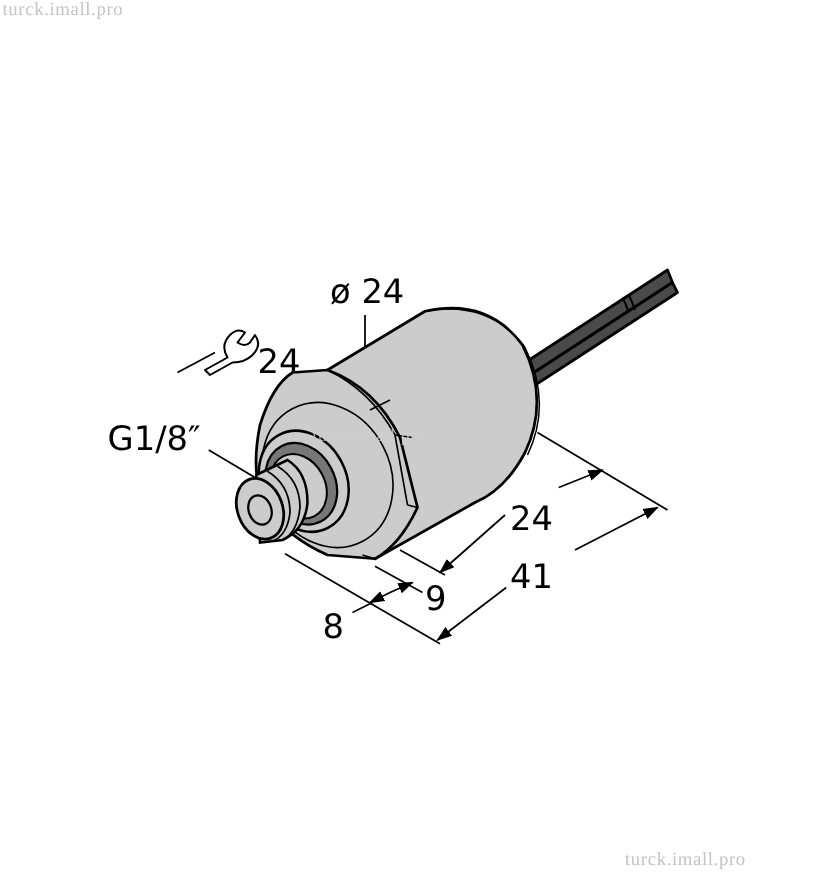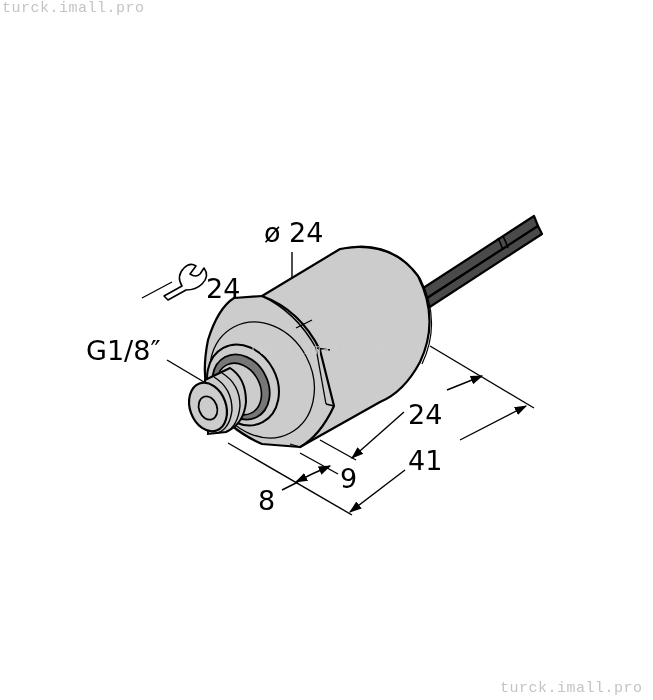--- a/index.html
+++ b/index.html
@@ -1,17 +1,17 @@
 <!DOCTYPE html>
 <html><head>
   <meta charset="utf-8">
   <style>
     html, body { margin: 0; padding: 0; background: #ffffff; }
     body { width: 653px; height: 700px; position: relative; overflow: hidden; font-family: "DejaVu Sans", sans-serif; }
-    .watermark { position: absolute; font-family: Liberation Mono, monospace; color: #c4c4c4; font-size: 15px; letter-spacing: 0.5px; }
+    .watermark { position: absolute; font-family: Liberation Serif, serif; color: #c4c4c4; font-size: 15px; letter-spacing: 0.5px; }
     .wm-top { left: 2px; top: 0px; }
     .wm-bottom { left: 500px; top: 680px; }
     .wm-center { left: 250px; top: 342px; color: #cfcfcf; font-size: 14px; opacity: 0.8; }
     svg.drawing { position: absolute; left: 0; top: 0; }
     .dim-text { font-family: "DejaVu Sans", sans-serif; font-size: 27px; fill: #000; }
   </style>
 </head>
 <body>
 
 <div class="watermark wm-top">turck.imall.pro</div>

